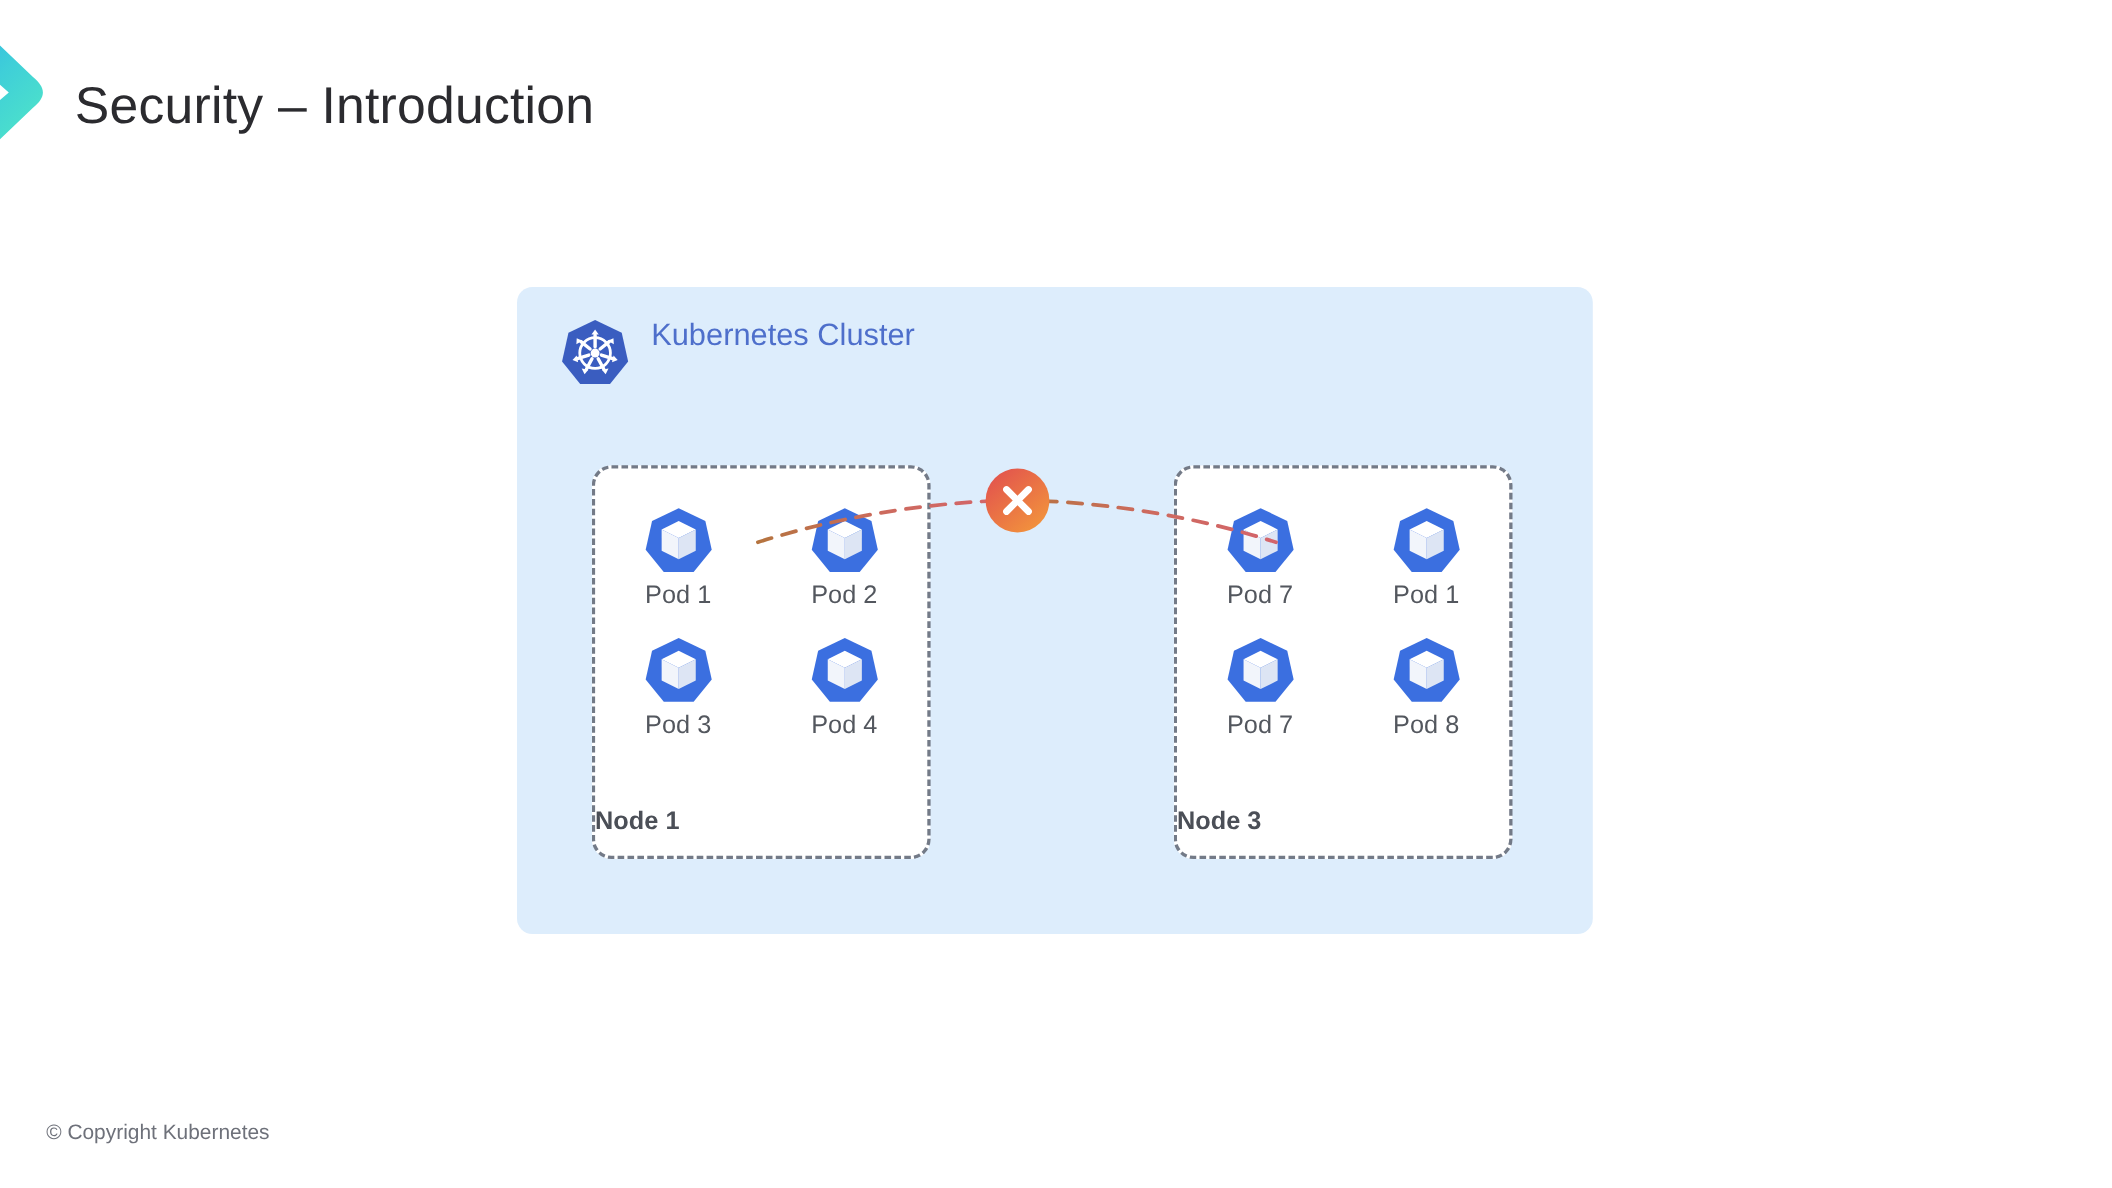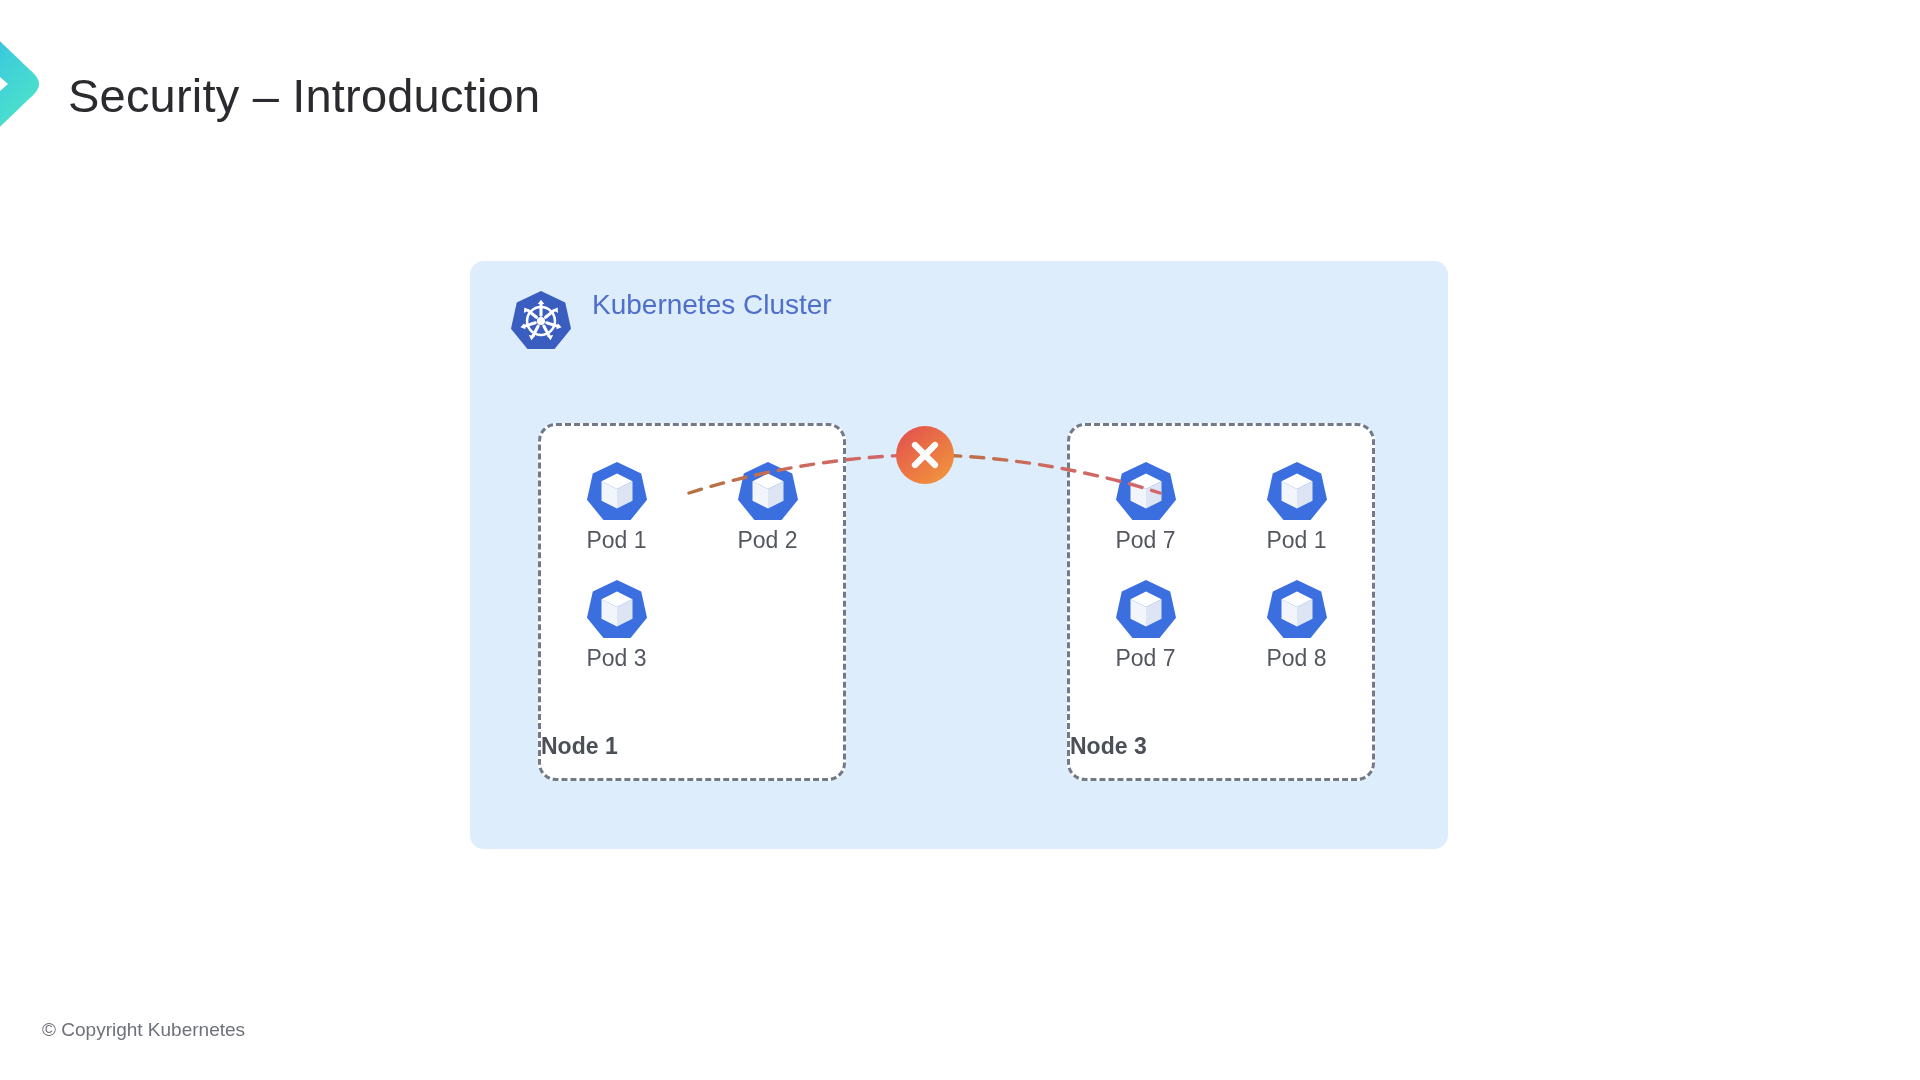--- a/index.html
+++ b/index.html
@@ -235,20 +235,33 @@
             <g>
               <polygon points="32,14 48,22 32,30 16,22" fill="#ffffff"></polygon>
               <polygon points="16,22 32,30 32,50 16,42" fill="#f2f5fb"></polygon>
               <polygon points="48,22 48,42 32,50 32,30" fill="#dde5f4"></polygon>
             </g>
           </svg>
         </span>
         <span class="pod-label">Pod 3</span>
       </div>
 
+      <div class="pod">
+        <span class="pod-icon-wrap">
+          <svg class="pod-icon" viewBox="0 0 64 64" aria-hidden="true">
+            <polygon points="32,2 57,14 63,41 46,62 18,62 1,41 7,14" fill="#3b6fe0"></polygon>
+            <g>
+              <polygon points="32,14 48,22 32,30 16,22" fill="#ffffff"></polygon>
+              <polygon points="16,22 32,30 32,50 16,42" fill="#f2f5fb"></polygon>
+              <polygon points="48,22 48,42 32,50 32,30" fill="#dde5f4"></polygon>
+            </g>
+          </svg>
+        </span>
+        <span class="pod-label">Pod 4</span>
+      </div>
 
     </div>
     <div class="node-label">Node 1</div>
   </div>
 
   <div class="node-box node-2">
     <div class="node-pods">
 
       <div class="pod">
         <span class="pod-icon-wrap">

